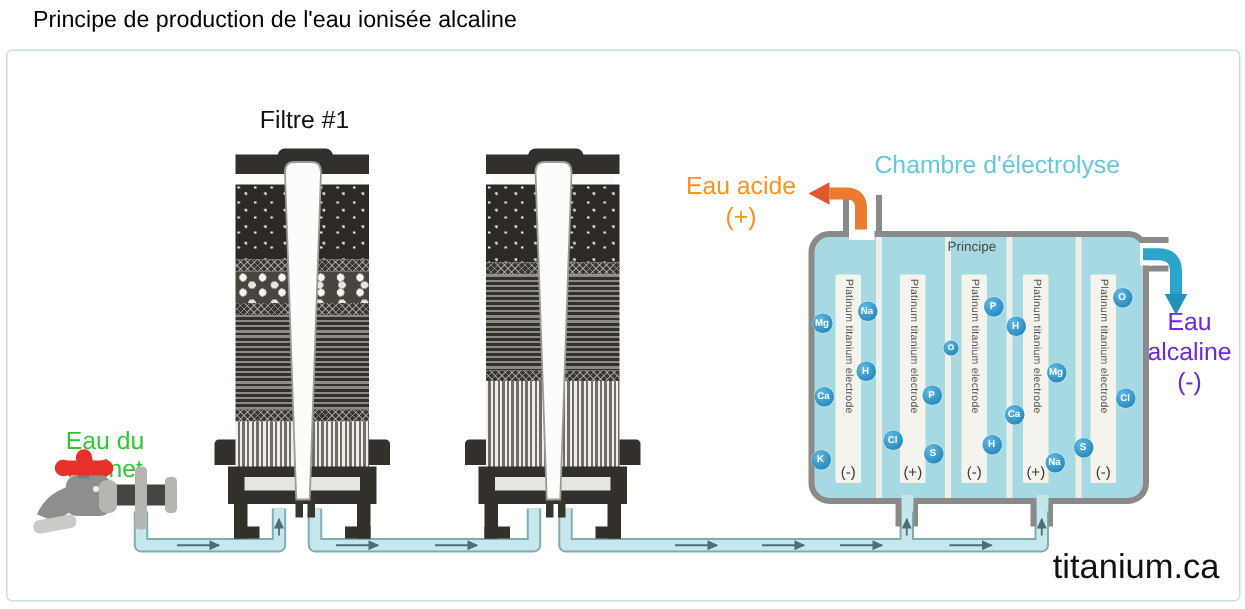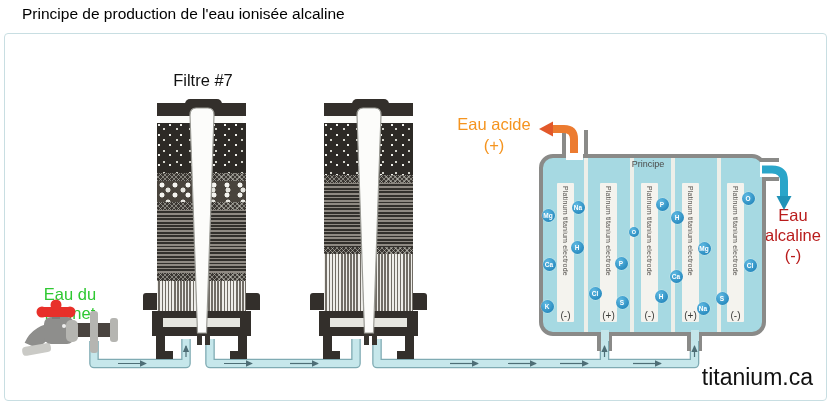--- a/index.html
+++ b/index.html
@@ -12,21 +12,21 @@
 
   
   .title{position:absolute;left:22px;top:5px;font-size:15.5px;color:#000;white-space:nowrap;}
   .filter-label{position:absolute;top:71px;width:100px;text-align:center;font-size:16.5px;color:#111;}
   .tap-label{position:absolute;left:28px;top:285px;width:84px;text-align:center;
              font-size:16.5px;line-height:1.15;color:#2fc832;}
   .chamber-label{position:absolute;left:583px;top:101px;font-size:16.5px;color:#68c8db;white-space:nowrap;}
   .acid-label{position:absolute;left:438px;top:114px;width:112px;text-align:center;
               font-size:16.5px;line-height:1.3;color:#f5941f;}
   .alk-label{position:absolute;left:757px;top:206px;width:72px;text-align:center;
-             font-size:16.5px;line-height:1.2;color:#b91c1c;}
+             font-size:16.5px;line-height:1.2;color:#6d28d9;}
   .sign{display:block;}
   .brand{position:absolute;left:688px;top:364px;width:125px;text-align:right;
          font-size:23px;color:#111;}
 
   
   .filter{position:absolute;top:99px;width:93px;height:265px;}
   .filter > div{position:absolute;}
   .bump{left:30px;top:0;width:37px;height:17px;background:#332f2b;border-radius:5px 5px 0 0;}
   .topbar{left:2px;top:4px;width:89px;height:13px;background:#332f2b;}
   .whiteband{left:5px;top:17px;width:83px;height:7px;background:#fbfbf8;}
@@ -184,21 +184,21 @@
       <div class="legfootL"></div>
     <div class="legbarR"></div>
       <div class="legfootR"></div>
     <div class="nozzleL"></div>
       <div class="nozzleR"></div>
     <svg class="tube-svg" width="30" height="250">
       <path d="M3,10 Q3,3 9,3 L21,3 Q27,3 27,10 L19.5,228 L10.5,228 Z" fill="#fcfcfa" stroke="#9b9b95" stroke-width="1.2"></path>
     </svg>
   </div>
 
-  <div class="filter-label" style="left:153px">Filtre #7</div>
+  <div class="filter-label" style="left:153px">Filtre #1</div>
   <div class="tap-label">Eau du robinet</div>
 
   <div class="chamber" style="z-index:3">
     <div class="membrane" style="left:41px"></div>
     <div class="membrane" style="left:86.5px"></div>
     <div class="membrane" style="left:127.5px"></div>
     <div class="membrane" style="left:173.5px"></div>
 
     <div class="electrode" style="left:14px">
       <span class="elabel">Platinum titanium electrode</span>
@@ -239,20 +239,21 @@
   <div class="stub-wall" style="left:687px;top:336px;width:3.5px;height:15px;z-index:4"></div>
   <div class="stub-wall" style="left:698.5px;top:336px;width:3.5px;height:15px;z-index:4"></div>
 
   <svg class="overlay-svg" width="830" height="406">
     <path d="M574,153 L574,139 Q574,129 564,129 L553,129" fill="none" stroke="#ec7b30" stroke-width="8"></path>
     <polygon points="553,121.5 539,129 553,136.5" fill="#e2582a"></polygon>
     <path d="M762,169.5 L772,169.5 Q784,169.5 784,181 L784,197" fill="none" stroke="#2aa5c9" stroke-width="8"></path>
     <polygon points="776.5,196 791.5,196 784,210" fill="#2193b8"></polygon>
   </svg>
 
+  <div class="chamber-label">Chambre d'électrolyse</div>
 
   <div class="acid-label">
     <span>Eau acide</span>
     <span class="sign">(+)</span>
   </div>
 
   <div class="alk-label">
     <span>Eau alcaline</span>
     <span class="sign">(-)</span>
   </div>

